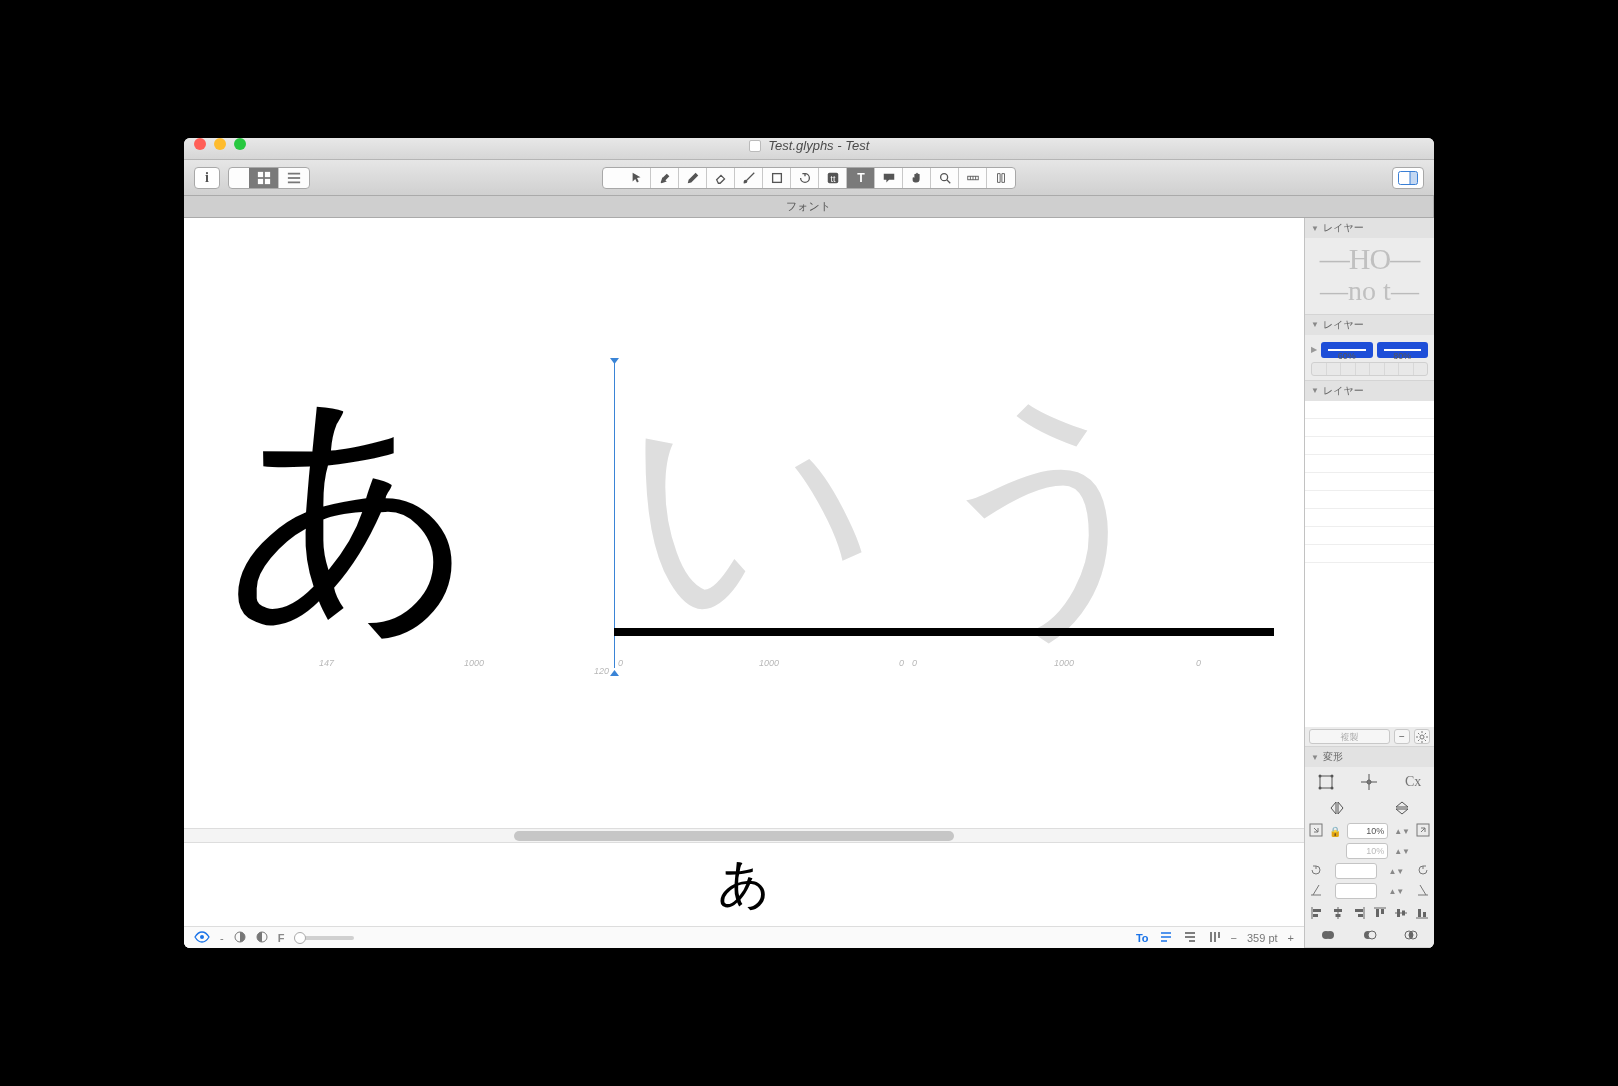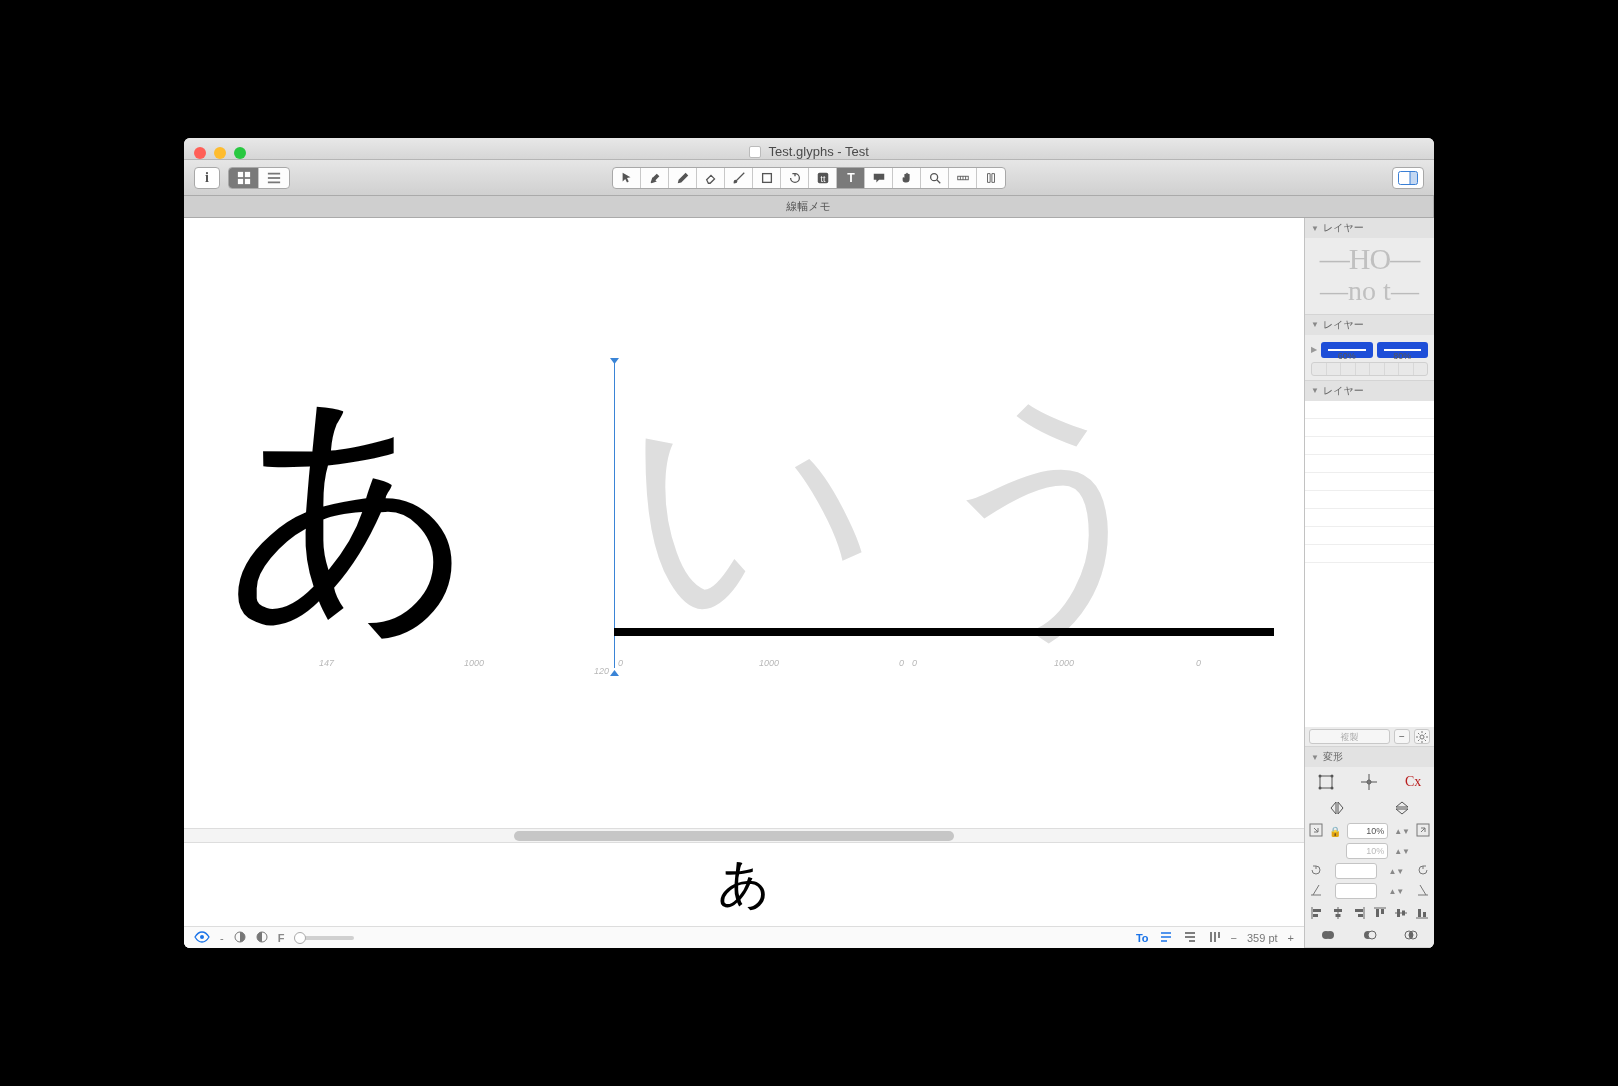--- a/index.html
+++ b/index.html
@@ -21,40 +21,41 @@
   display: flex;
   flex-direction: column;
   overflow: hidden;
 }
 
 .titlebar {
   height: 22px;
   background: linear-gradient(#e8e8e8,#d6d6d6);
   border-bottom: 1px solid #b5b5b5;
   display: flex;
-  align-items: flex-end;
+  align-items: flex-start;
   position: relative;
+  font-style: italic;
 }
 .traffic { display: flex; gap: 8px; padding-left: 10px; }
 .traffic span { width: 12px; height: 12px; border-radius: 50%; display: block; }
 .traffic .r { background:#ff5f57; }
 .traffic .y { background:#febc2e; }
 .traffic .g { background:#28c840; }
 .title { position:absolute; left:0; right:0; text-align:center; font-size:13px; color:#4a4a4a; }
 .title .glyph-icon { display:inline-block; width:12px; height:12px; background:#fff; border:1px solid #bbb; border-radius:2px; vertical-align:-2px; margin-right:4px;}
 
 .toolbar {
   height: 36px;
   background: linear-gradient(#e6e6e6,#d0d0d0);
   border-bottom:1px solid #aaa;
   display:flex;
   align-items:center;
   position:relative;
 }
-.tool-group { display:flex; border:1px solid #a8a8a8; border-radius:4px; background:#fdfdfd; overflow:hidden; height:22px;}
+.tool-group { display:flex; border:1px solid #a8a8a8; border-radius:4px; background:#fdfdfd; overflow:hidden; height:22px;padding-left:20px;}
 .tool-group .btn, .btn-single { width:28px; height:100%; display:flex; align-items:center; justify-content:center; border-right:1px solid #c8c8c8; color:#555; }
 .tool-group .btn:last-child { border-right:none; }
 .tool-group .btn.active { background:#7a7a7a; color:#fff; }
 .btn svg, .btn-single svg { width:14px; height:14px; }
 .toolbar-left { display:flex; gap:8px; padding-left:10px; }
 .toolbar-center { position:absolute; left:50%; transform:translateX(-50%); display:flex; gap:6px; }
 .toolbar-right { margin-left:auto; padding-right:10px; }
 .info-btn { width:26px; height:22px; border:1px solid #a8a8a8; border-radius:4px; background:#fff; display:flex; align-items:center; justify-content:center; font-weight:bold; font-family:Georgia,serif; font-size:14px; color:#555;}
 .view-toggle .btn { width:30px; }
 .sidebar-toggle { width:32px; height:22px; border:1px solid #a8a8a8; border-radius:4px; background:#fff; display:flex; align-items:center; justify-content:center; }
@@ -107,21 +108,21 @@
 .curve-tray span{flex:1; border-right:1px solid #d8d8d8;}
 .curve-tray span:last-child{border:none;}
 .layers-body { height:180px; background:#fff; }
 .layer-row { height:18px; border-bottom:1px solid #eee; }
 .layer-controls { display:flex; padding:2px 4px; gap:4px; align-items:center;}
 .layer-controls .pill { flex:1; height:15px; font-size:9px; text-align:center; line-height:14px; border:1px solid #c8c8c8; border-radius:3px; background:#f6f6f6; color:#aaa;}
 .layer-controls .sq { width:16px; height:15px; border:1px solid #c8c8c8; border-radius:3px; background:#f6f6f6; display:flex; align-items:center; justify-content:center;}
 .transform-body { padding:4px; display:flex; flex-direction:column; gap:4px;}
 .t-row { display:flex; gap:6px; align-items:center; justify-content:space-between;}
 .t-icons { display:flex; gap:10px; justify-content:space-around; padding:2px 0;}
-.t-icons span { width:18px; height:18px; display:flex; align-items:center; justify-content:center; color:#b91c1c;}
+.t-icons span { width:18px; height:18px; display:flex; align-items:center; justify-content:center; color:#737373;}
 .t-input { width:42px; height:16px; border:1px solid #c4c4c4; background:#fff; border-radius:3px; font-size:9px; text-align:right; padding-right:3px; line-height:14px;}
 .t-input.dim { color:#bbb; }
 .lock { font-size:10px; color:#888; }
 .align-row { display:flex; gap:4px; padding-top:2px;}
 .align-row span { flex:1; height:16px; display:flex; align-items:center; justify-content:center; color:#666;}
 </style>
 </head>
 <body>
 
 <div class="window">
@@ -247,21 +248,21 @@
         <svg viewBox="0 0 20 14" width="20" height="14">
             <rect x="0.5" y="0.5" width="19" height="13" rx="2" fill="none" stroke="#3a7fd5"></rect>
             <rect x="12" y="1" width="7" height="12" fill="#3a7fd5" opacity="0.3"></rect>
             <line x1="12" y1="0.5" x2="12" y2="13.5" stroke="#3a7fd5"></line>
           </svg>
       </div>
     </div>
   </div>
 
   <div class="tabstrip">
-    <div class="tab">線幅メモ</div>
+    <div class="tab">フォント</div>
   </div>
 
   <div class="content">
     <div class="canvas-col">
 
       <div class="canvas-area">
 
         <div class="cursor-line"></div>
         <div class="cursor-cap" style="top:136px;"><svg viewBox="0 0 9 6">
               <path d="M0 0h9L4.5 6z" fill="#3a84d6"></path>

